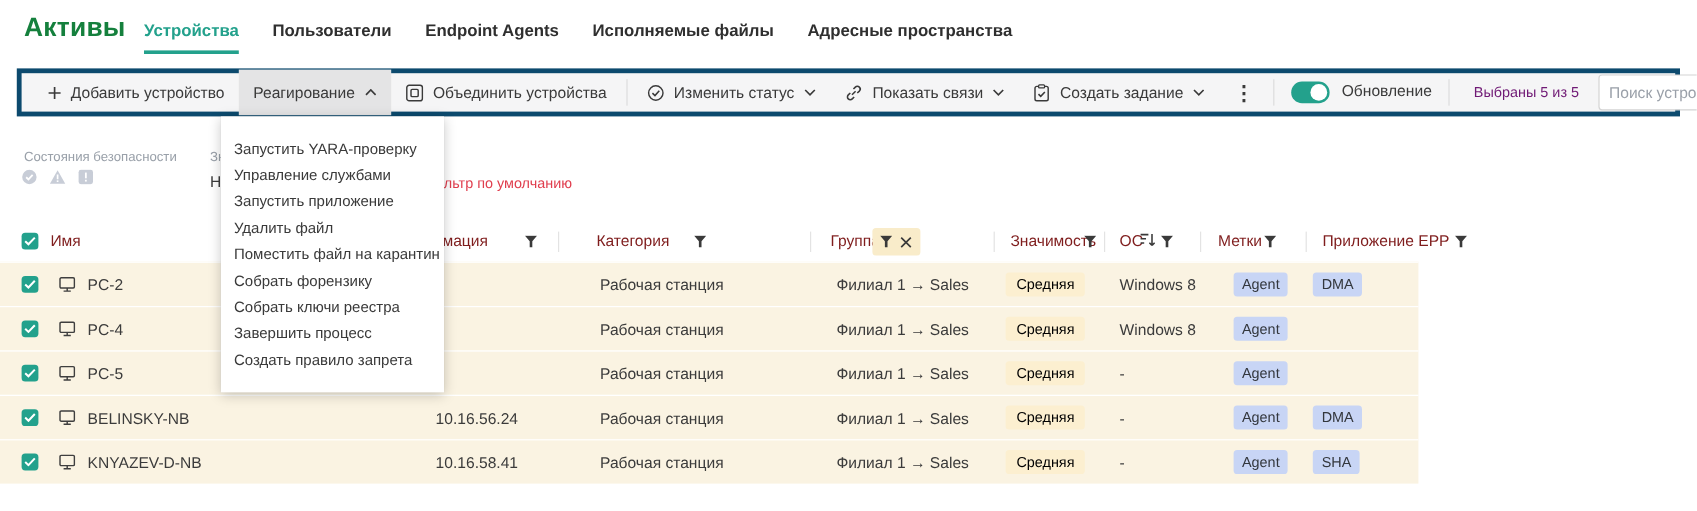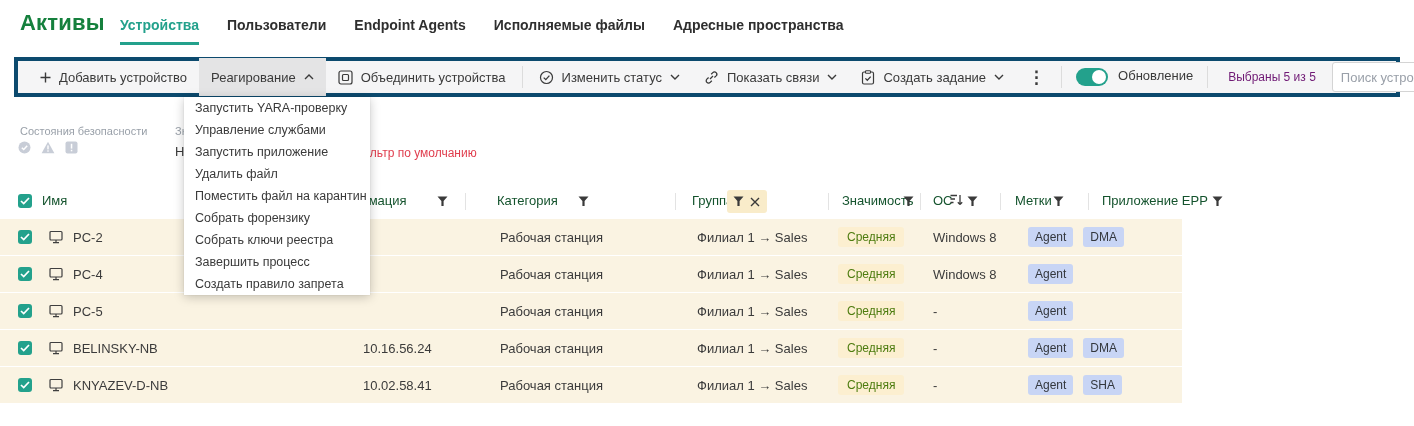--- a/index.html
+++ b/index.html
@@ -31,46 +31,46 @@
   .icon { display:inline-flex; align-items:center; justify-content:center; flex:none; }
 
   
   .f-label { position:absolute; font-size:11px; color:#99a0a9; white-space:nowrap; }
   .f-icons { position:absolute; left:18px; top:141px; display:flex; gap:10px; }
   .f-icons .icon { cursor:pointer; }
   .f-value { position:absolute; left:175px; top:144px; font-size:13px; color:#3a3a3a; }
   .red-link { position:absolute; left:354px; top:146px; font-size:12px; color:#e03e4e; cursor:pointer; white-space:nowrap; }
 
   
-  .menu { position:absolute; left:184px; top:97px; width:186px; background:#fff; padding:0 0; z-index:50;
+  .menu { position:absolute; left:184px; top:97px; width:186px; background:#fff; padding:16px 0; z-index:50;
           box-shadow:0 2px 10px rgba(0,0,0,.22), 0 0 1px rgba(0,0,0,.15); }
   .menu-item { height:22px; line-height:22px; padding:0 11px; font-size:12.5px; color:#3a3a3a; white-space:nowrap; cursor:pointer; }
 
   
-  .thead { position:absolute; left:0; top:185px; width:1414px; height:33px; background:#fff; font-size:13px; color:#14532d; }
+  .thead { position:absolute; left:0; top:185px; width:1414px; height:33px; background:#fff; font-size:13px; color:#7f1d1d; }
   .th { position:absolute; top:8px; white-space:nowrap; cursor:pointer; }
   .fun { position:absolute; top:10px; cursor:pointer; }
   .hsep { position:absolute; top:8px; width:1px; height:17px; background:#e3e3e3; }
   .chip { position:absolute; left:727px; top:5px; width:40px; height:23px; background:#f9ecca; border-radius:3px; }
   .cb { position:absolute; left:18px; width:14px; height:14px; border-radius:3px; background:#23a18c;
         display:flex; align-items:center; justify-content:center; cursor:pointer; }
   .thead .cb { top:9px; }
 
   .row { position:absolute; left:0; width:1182px; height:37px; background:#faf3e2; border-top:1px solid #fff; font-size:13px; color:#3b3b3b; }
   .row .cb { top:11px; }
   .devicon { position:absolute; left:49px; top:11px; }
   .cell { position:absolute; top:11px; white-space:nowrap; }
   .c-name { left:73px; }
   .c-info { left:363px; }
   .c-cat  { left:500px; }
   .c-grp  { left:697px; }
   .c-os   { left:933px; }
   .badge { position:absolute; left:838px; top:8px; padding:3px 9px; border-radius:3px; background:#fcefd0;
-           font-size:12px; color:#4d7c0f; }
-  .tagbox { position:absolute; left:1017px; top:8px; display:flex; gap:10px;padding-left:11px; }
+           font-size:12px; color:#000000; }
+  .tagbox { position:absolute; left:1017px; top:8px; display:flex; gap:21px;padding-left:11px; }
   .tag { padding:3px 7px; border-radius:3px; background:#c8d5f5; font-size:12px; color:#33373d; }
 </style>
 </head>
 <body>
 
 <div class="page">
 
   <div class="title">Активы</div>
   <div class="tabs">
       <div class="tab active">Устройства</div>
@@ -375,21 +375,21 @@
             <path d="M1 4 L3.7 6.6 L9 1" fill="none" stroke="#fff" stroke-width="1.7"></path>
           </svg>
         </span>
         <span class="devicon icon">
           <svg width="14" height="14" viewBox="0 0 14 14">
             <rect x="1" y="1.5" width="12" height="8.5" rx="1" fill="none" stroke="#3f3f3f" stroke-width="1.2"></rect>
             <path d="M7 10 V12.3 M4 12.6 H10" stroke="#3f3f3f" stroke-width="1.2" fill="none"></path>
           </svg>
         </span>
         <span class="cell c-name">KNYAZEV-D-NB</span>
-        <span class="cell c-info">10.02.58.41</span>
+        <span class="cell c-info">10.16.58.41</span>
         <span class="cell c-cat">Рабочая станция</span>
         <span class="cell c-grp">Филиал 1 → Sales</span>
         <span class="badge">Средняя</span>
         <span class="cell c-os">-</span>
         <span class="tagbox">
           <span class="tag">Agent</span>
           <span class="tag">SHA</span>
         </span>
       </div>
     </div>

